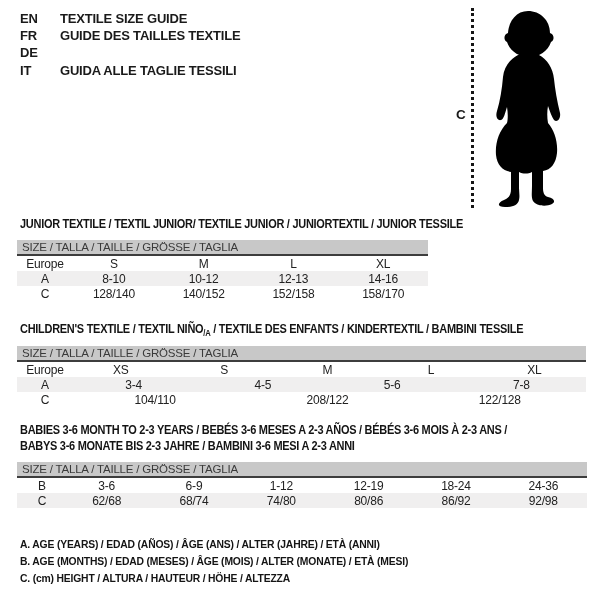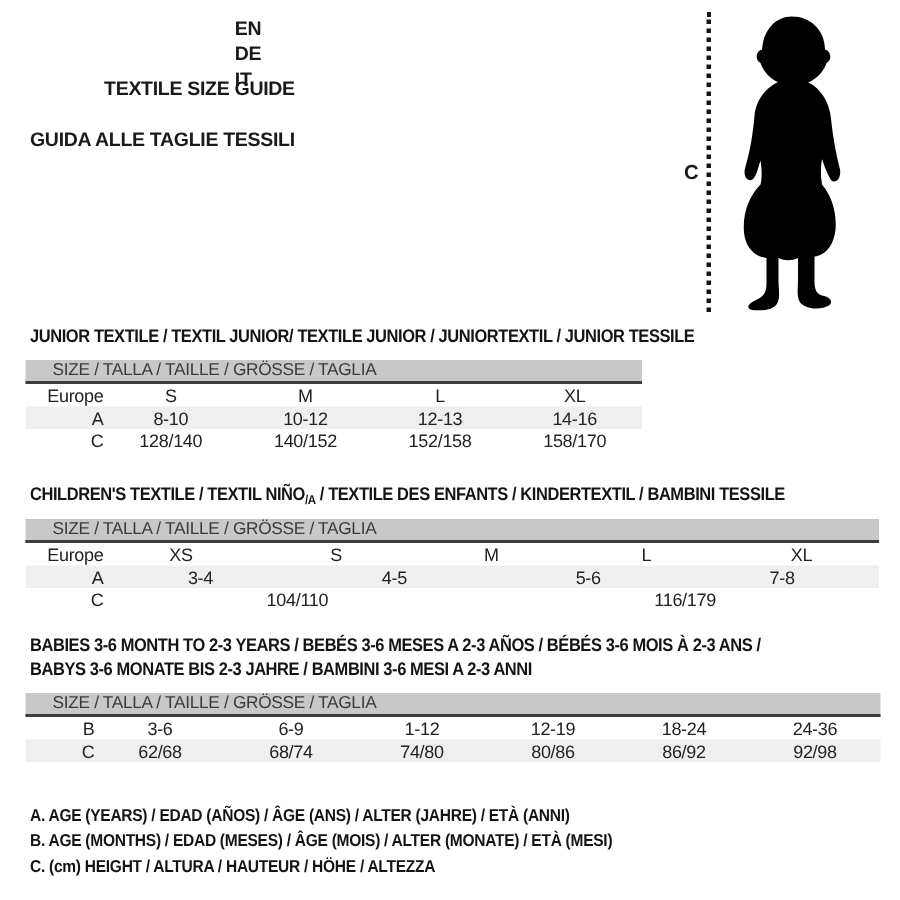--- a/index.html
+++ b/index.html
@@ -2,22 +2,22 @@
 <html><head>
 <meta charset="utf-8">
 <style>
   html,body{margin:0;padding:0;}
   .page{
     position:relative;width:600px;height:600px;background:#ffffff;
     font-family:"Liberation Sans",sans-serif;color:#1a1a1a;overflow:hidden;
   }
   
   .lang-list{position:absolute;left:20px;top:11px;}
-  .lang-row{display:flex;height:17.2px;align-items:flex-end;
-    font-weight:bold;font-size:13px;letter-spacing:-0.2px;white-space:nowrap;flex-direction:column;}
+  .lang-row{display:flex;height:17.2px;align-items:flex-start;
+    font-weight:bold;font-size:13px;letter-spacing:-0.2px;white-space:nowrap;}
   .lang-code{width:40px;flex:0 0 40px;}
   
   .measure-line{position:absolute;left:471px;top:8px;height:200px;width:0;
     border-left:3px dotted #161616;}
   .measure-label{position:absolute;left:456px;top:107px;
     font-weight:bold;font-size:13.5px;}
   .baby-svg{position:absolute;left:486px;top:9px;}
   
   .tbl-title{position:absolute;left:20px;font-weight:bold;font-size:12.2px;
     letter-spacing:-0.3px;white-space:nowrap;transform:scaleX(0.9);
@@ -25,41 +25,45 @@
   .t1-title{top:217px;}
   .t2-title{top:322px;}
   .t3-title{top:422px;line-height:16px;}
   .sub-part{font-size:8.5px;position:relative;top:2.5px;}
   
   .tbl{position:absolute;font-size:12px;letter-spacing:-0.2px;color:#222;}
   .t1{left:17px;top:240px;width:411px;}
   .t2{left:17px;top:346px;width:569px;}
   .t3{left:17px;top:462px;width:570px;}
   .size-bar{height:14px;background:#c8c8c8;border-bottom:2px solid #3d3d3d;
-    display:flex;align-items:center;padding-left:18px;
+    display:flex;align-items:center;padding-left:5px;
     font-size:11.5px;color:#3a3a3a;letter-spacing:-0.2px;}
   .trow{display:flex;height:15px;align-items:center;}
   .trow.alt{background:#f0efef;}
   .cell{flex:1;text-align:center;}
-  .cell.rlabel{flex:0 0 48px;text-align:right;padding-left:4px;}
+  .cell.rlabel{flex:0 0 48px;text-align:center;padding-left:4px;}
   .t3 .cell.rlabel{flex:0 0 42px;}
   
   .legend{position:absolute;left:20px;top:536px;font-weight:bold;
     font-size:11.5px;line-height:16.8px;letter-spacing:-0.2px;
     transform:scaleX(0.9);transform-origin:0 0;white-space:nowrap;color:#141414;}
 </style>
 </head>
 <body>
 
 <div class="page">
 
   <div class="lang-list">
     <div class="lang-row">
       <span class="lang-code">EN</span>
       <span class="lang-label">TEXTILE SIZE GUIDE</span>
+    </div>
+    <div class="lang-row">
+      <span class="lang-code">FR</span>
+      <span class="lang-label">GUIDE DES TAILLES TEXTILE</span>
     </div>
     <div class="lang-row">
       <span class="lang-code">DE</span>
     </div>
     <div class="lang-row">
       <span class="lang-code">IT</span>
       <span class="lang-label">GUIDA ALLE TAGLIE TESSILI</span>
     </div>
   </div>
 
@@ -112,21 +116,22 @@
     <div class="trow alt">
       <span class="cell rlabel">A</span>
       <span class="cell">3-4</span>
       <span class="cell">4-5</span>
       <span class="cell">5-6</span>
       <span class="cell">7-8</span>
     </div>
     <div class="trow">
       <span class="cell rlabel">C</span>
       <span class="cell">104/110</span>
-      <span class="cell">116/179</span>
+      <span class="cell">208/122</span>
+      <span class="cell">122/128</span>
     </div>
   </div>
 
   <div class="tbl-title t3-title">
     <div>BABIES 3-6 MONTH TO 2-3 YEARS / BEBÉS 3-6 MESES A 2-3 AÑOS / BÉBÉS 3-6 MOIS À 2-3 ANS /</div>
     <div>BABYS 3-6 MONATE BIS 2-3 JAHRE / BAMBINI 3-6 MESI A 2-3 ANNI</div>
   </div>
   <div class="tbl t3">
     <div class="size-bar">SIZE / TALLA / TAILLE / GRÖSSE / TAGLIA</div>
     <div class="trow">

